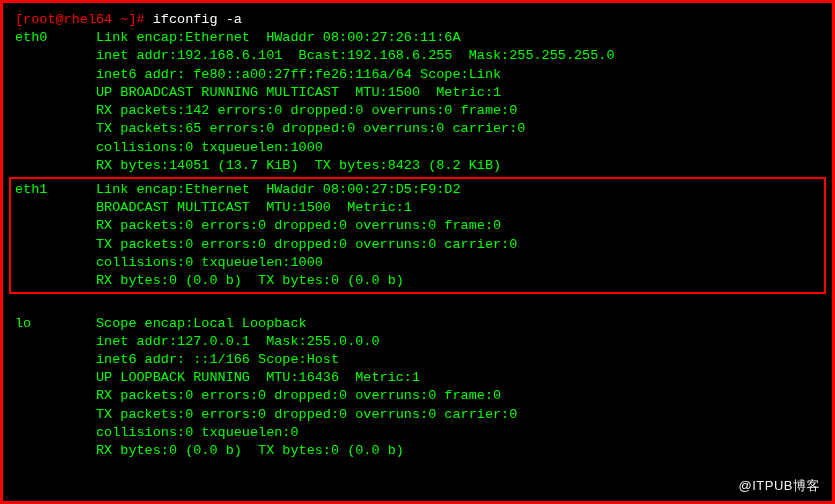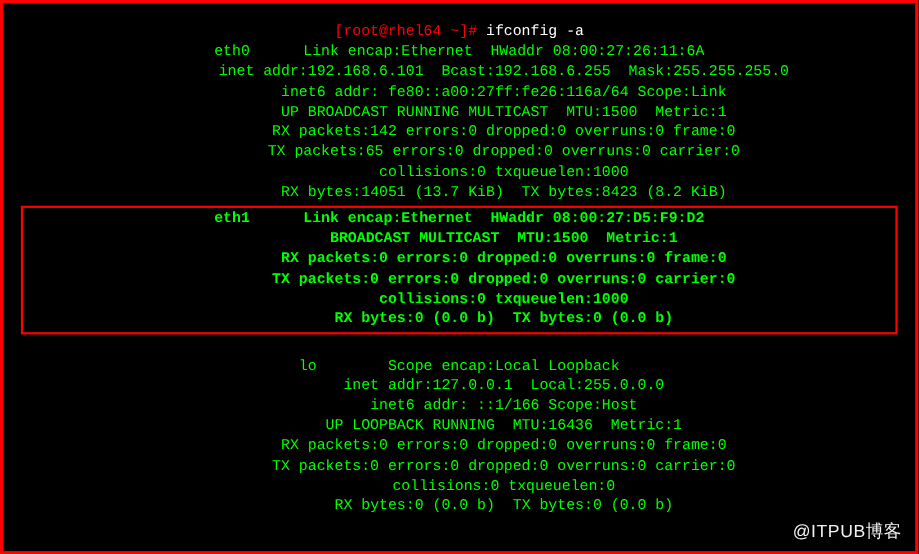--- a/index.html
+++ b/index.html
@@ -20,54 +20,53 @@
     .prompt { color: #ff0000; }
     .cmd { color: #ffffff; }
     .iface-row { color: #00ff00; white-space: pre; }
     .highlight-box {
       border: 2px solid #ff0000;
       margin-left: -6px;
       margin-right: -6px;
       padding: 2px 4px;
       margin-top: 2px;
       margin-bottom: 2px;
-      font-weight: bold;
     }
     .watermark {
       position: absolute;
       bottom: 6px;
       right: 12px;
       color: #ffffff;
-      font-size: 16px;
+      font-size: 13px;
       font-family: sans-serif;
       letter-spacing: 0.5px;
       opacity: 0.95;
     }
-    pre { margin: 14px; font-family: inherit; text-align: center; }
+    pre { margin: 4px; font-family: inherit; }
   </style>
 </head>
 <body>
 
 <pre><span class="prompt-line"><span class="prompt">[root@rhel64 ~]# </span><span class="cmd">ifconfig -a</span></span>
 <span class="iface-row"><span>eth0      </span><span>Link encap:Ethernet  HWaddr 08:00:27:26:11:6A</span></span>
 <span class="iface-row"><span>          </span><span>inet addr:192.168.6.101  Bcast:192.168.6.255  Mask:255.255.255.0</span></span>
 <span class="iface-row"><span>          </span><span>inet6 addr: fe80::a00:27ff:fe26:116a/64 Scope:Link</span></span>
 <span class="iface-row"><span>          </span><span>UP BROADCAST RUNNING MULTICAST  MTU:1500  Metric:1</span></span>
 <span class="iface-row"><span>          </span><span>RX packets:142 errors:0 dropped:0 overruns:0 frame:0</span></span>
 <span class="iface-row"><span>          </span><span>TX packets:65 errors:0 dropped:0 overruns:0 carrier:0</span></span>
 <span class="iface-row"><span>          </span><span>collisions:0 txqueuelen:1000</span></span>
 <span class="iface-row"><span>          </span><span>RX bytes:14051 (13.7 KiB)  TX bytes:8423 (8.2 KiB)</span></span>
 <div class="highlight-box"><span class="iface-row"><span>eth1      </span><span>Link encap:Ethernet  HWaddr 08:00:27:D5:F9:D2</span></span>
 <span class="iface-row"><span>          </span><span>BROADCAST MULTICAST  MTU:1500  Metric:1</span></span>
 <span class="iface-row"><span>          </span><span>RX packets:0 errors:0 dropped:0 overruns:0 frame:0</span></span>
 <span class="iface-row"><span>          </span><span>TX packets:0 errors:0 dropped:0 overruns:0 carrier:0</span></span>
 <span class="iface-row"><span>          </span><span>collisions:0 txqueuelen:1000</span></span>
 <span class="iface-row"><span>          </span><span>RX bytes:0 (0.0 b)  TX bytes:0 (0.0 b)</span></span></div>
 <span class="iface-row"><span>lo        </span><span>Scope encap:Local Loopback</span></span>
-<span class="iface-row"><span>          </span><span>inet addr:127.0.0.1  Local:255.0.0.0</span></span>
+<span class="iface-row"><span>          </span><span>inet addr:127.0.0.1  Mask:255.0.0.0</span></span>
 <span class="iface-row"><span>          </span><span>inet6 addr: ::1/166 Scope:Host</span></span>
 <span class="iface-row"><span>          </span><span>UP LOOPBACK RUNNING  MTU:16436  Metric:1</span></span>
 <span class="iface-row"><span>          </span><span>RX packets:0 errors:0 dropped:0 overruns:0 frame:0</span></span>
 <span class="iface-row"><span>          </span><span>TX packets:0 errors:0 dropped:0 overruns:0 carrier:0</span></span>
 <span class="iface-row"><span>          </span><span>collisions:0 txqueuelen:0</span></span>
 <span class="iface-row"><span>          </span><span>RX bytes:0 (0.0 b)  TX bytes:0 (0.0 b)</span></span>
 </pre>
 
 <div class="watermark">@ITPUB博客</div>
 

